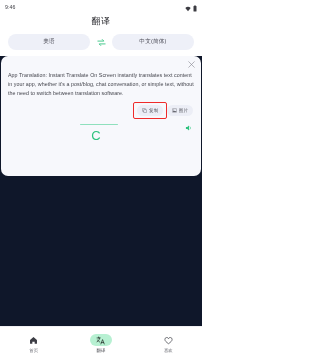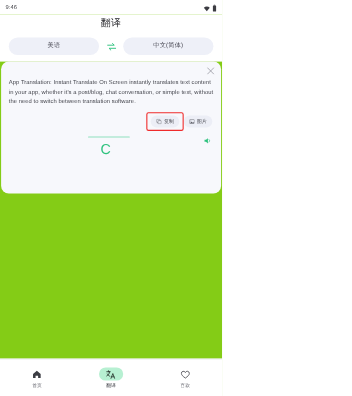--- a/index.html
+++ b/index.html
@@ -2,21 +2,21 @@
 <html><head>
 <meta charset="utf-8">
 <style>
   * { margin:0; padding:0; box-sizing:border-box; }
   html,body {
     width:202px; height:360px;
     font-family:"Liberation Sans", sans-serif;
     background:#ffffff;
     overflow:hidden;
   }
-  #app { position:relative; width:202px; height:360px; background:#84cc16; }
+  #app { position:relative; width:202px; height:360px; background:#0f172a; }
 
   
   .statusbar {
     height:13px; display:flex; align-items:center;
     justify-content:space-between; padding:0 5px;
     background:#ffffff;
   }
   .sb-time { font-size:5.2px; color:#3c3c42; letter-spacing:.1px; }
   .sb-right { display:flex; align-items:center; gap:2px; }
   .ic-wifi, .ic-batt { display:block; }

